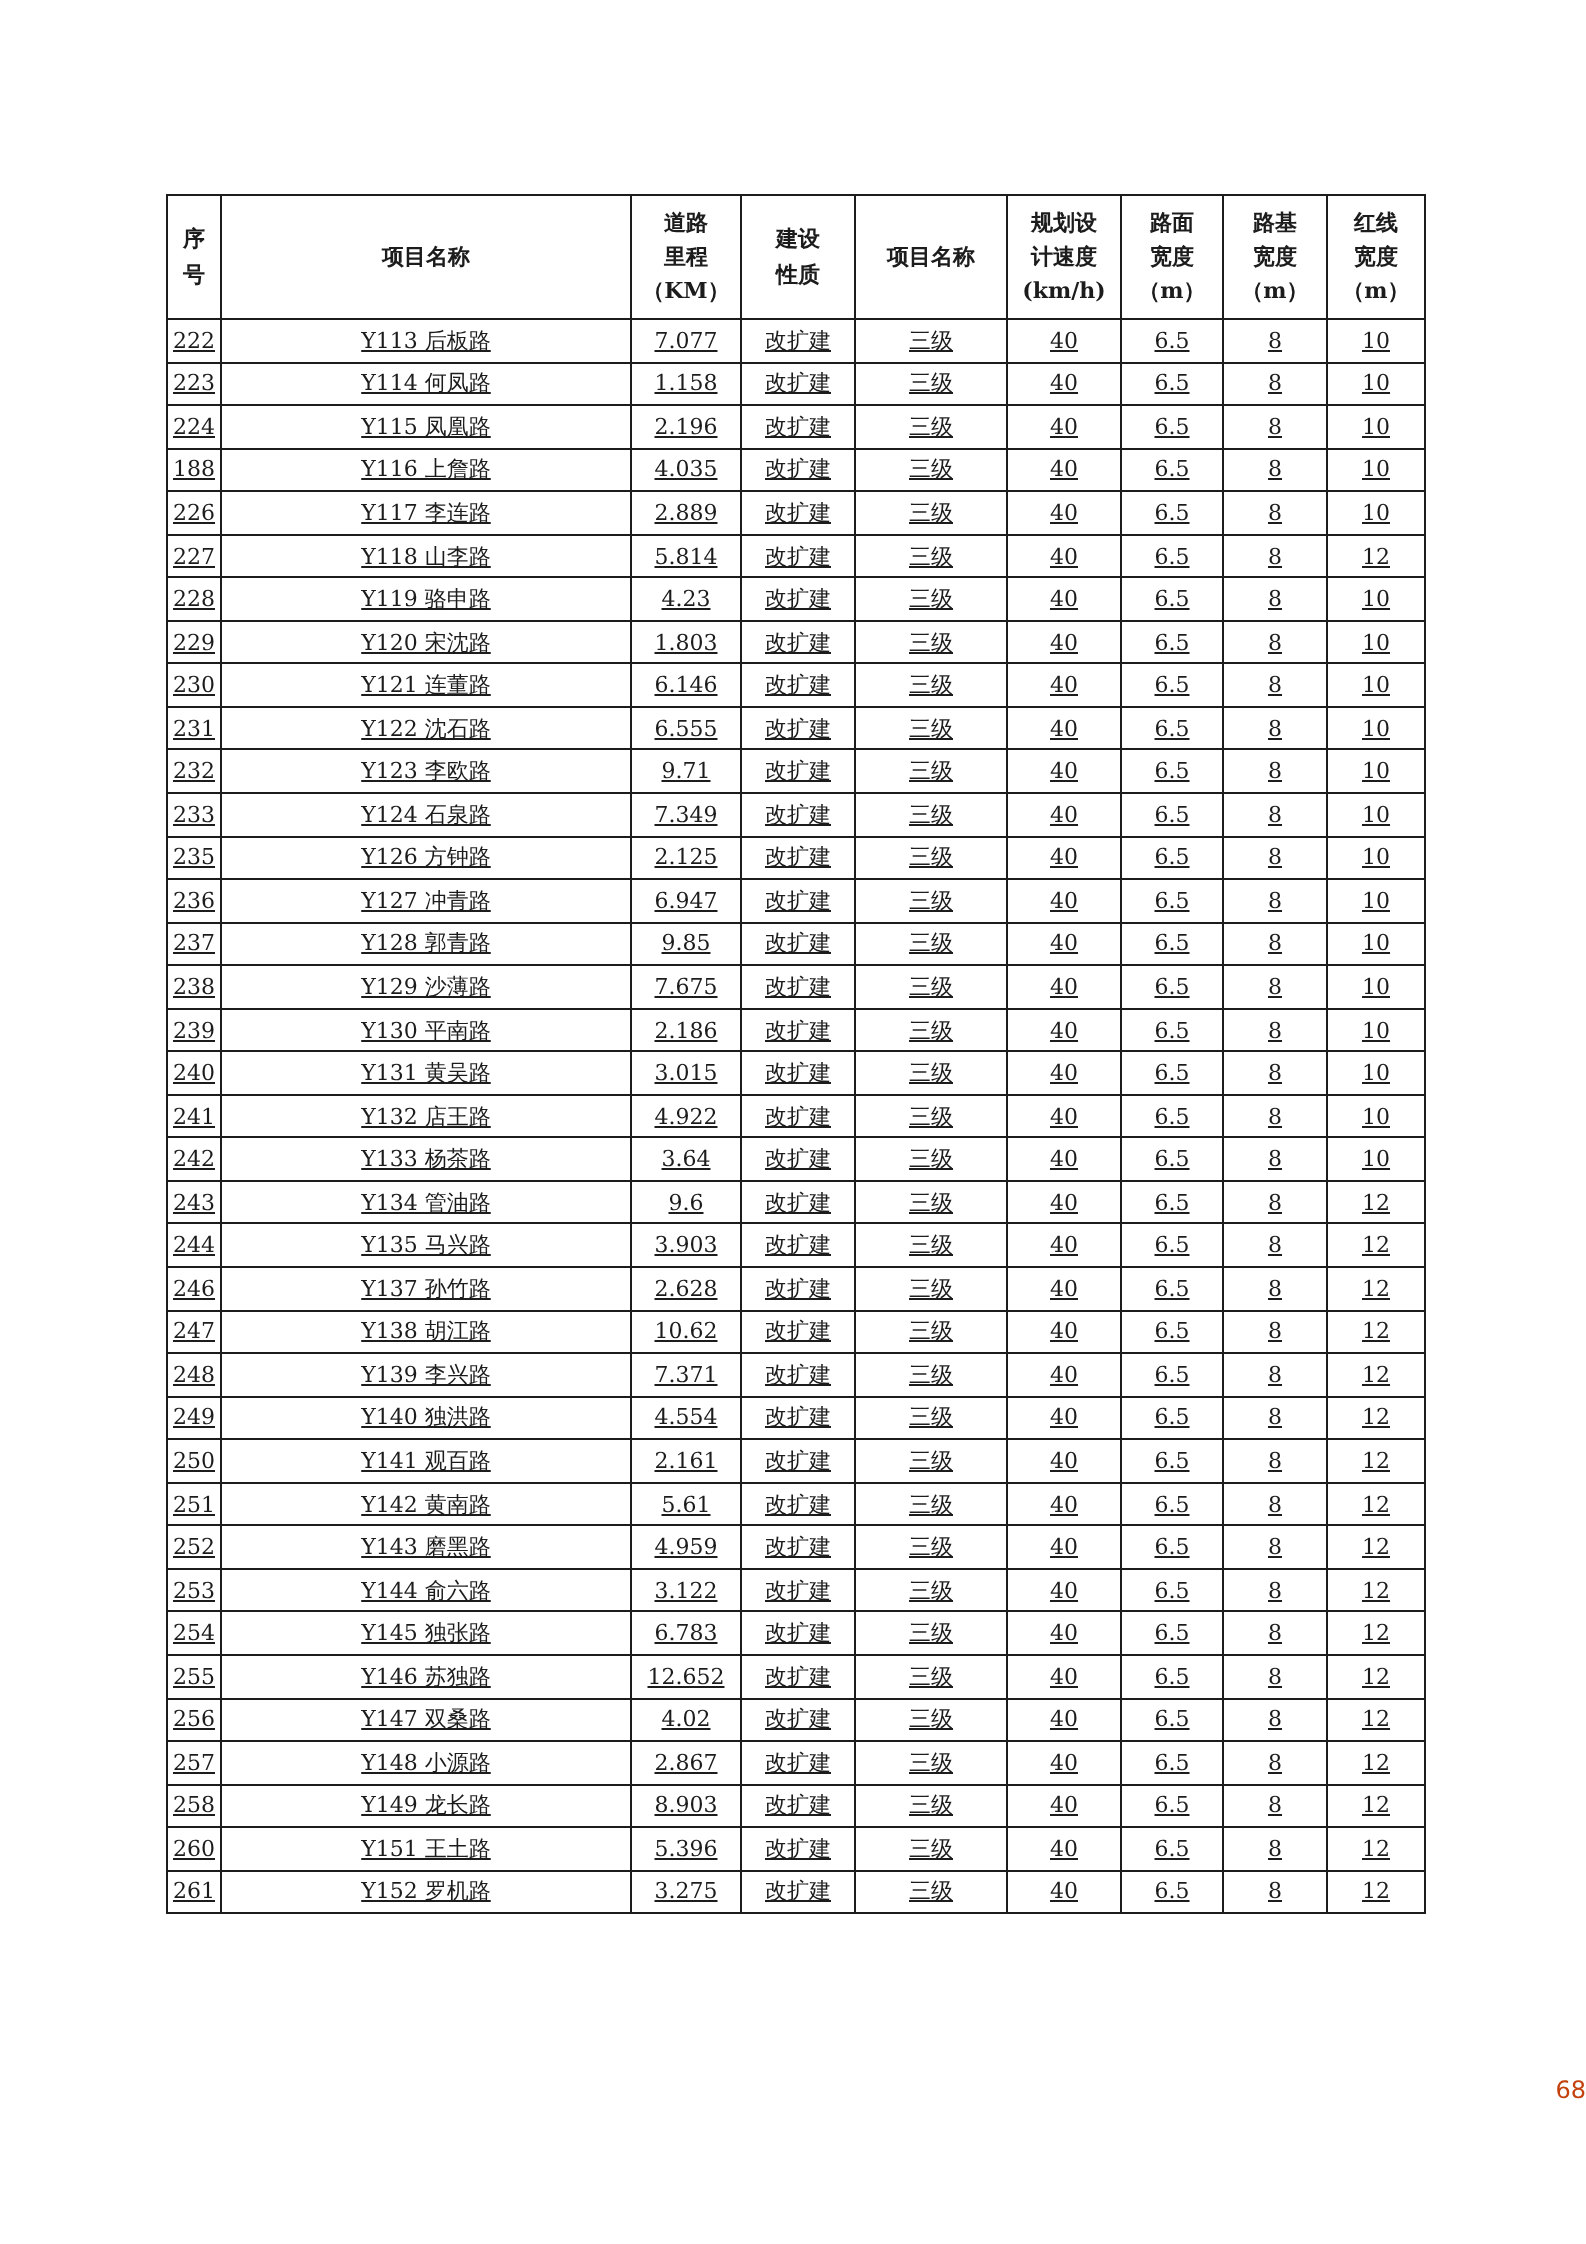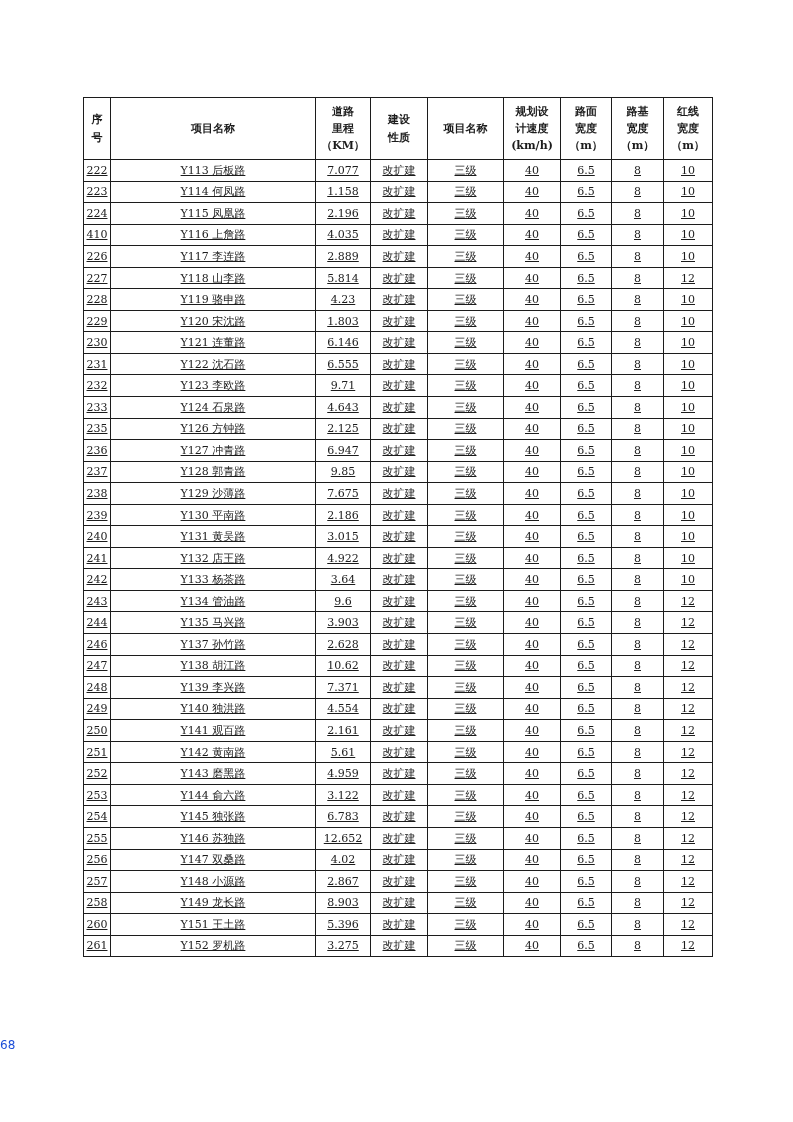--- a/index.html
+++ b/index.html
@@ -51,24 +51,24 @@
     font-weight: normal;
     line-height: 1;
     padding: 0 2px;
     white-space: nowrap;
   }
   .page-footer {
     position: absolute;
     top: 1038px;
     left: 0;
     width: 100%;
-    text-align: left;
+    text-align: right;
     font-size: 12px;
     font-family: "DejaVu Sans", "Liberation Sans", sans-serif;
-    color: #1d4ed8;
+    color: #c2410c;
   }
 </style>
 </head>
 <body>
 
 <div class="page">
   <table class="road-table">
     <colgroup>
       <col class="c0">
         <col class="c1">
@@ -133,21 +133,21 @@
           <td>Y115 凤凰路</td>
           <td>2.196</td>
           <td>改扩建</td>
           <td>三级</td>
           <td>40</td>
           <td>6.5</td>
           <td>8</td>
           <td>10</td>
         </tr>
         <tr>
-          <td>410</td>
+          <td>188</td>
           <td>Y116 上詹路</td>
           <td>4.035</td>
           <td>改扩建</td>
           <td>三级</td>
           <td>40</td>
           <td>6.5</td>
           <td>8</td>
           <td>10</td>
         </tr>
         <tr>
@@ -223,21 +223,21 @@
           <td>改扩建</td>
           <td>三级</td>
           <td>40</td>
           <td>6.5</td>
           <td>8</td>
           <td>10</td>
         </tr>
         <tr>
           <td>233</td>
           <td>Y124 石泉路</td>
-          <td>4.643</td>
+          <td>7.349</td>
           <td>改扩建</td>
           <td>三级</td>
           <td>40</td>
           <td>6.5</td>
           <td>8</td>
           <td>10</td>
         </tr>
         <tr>
           <td>235</td>
           <td>Y126 方钟路</td>

